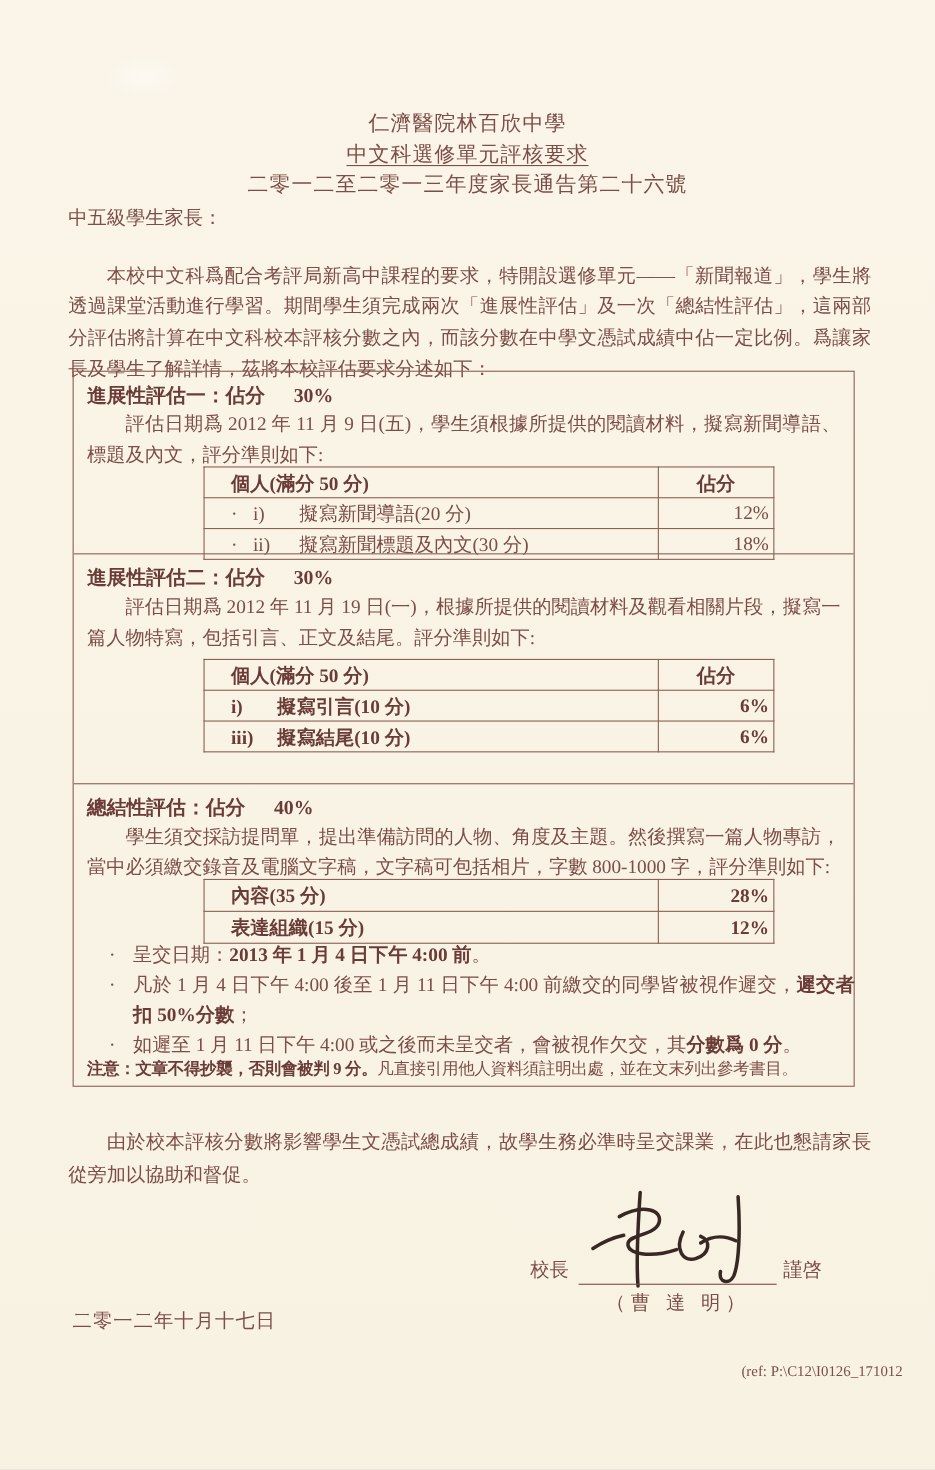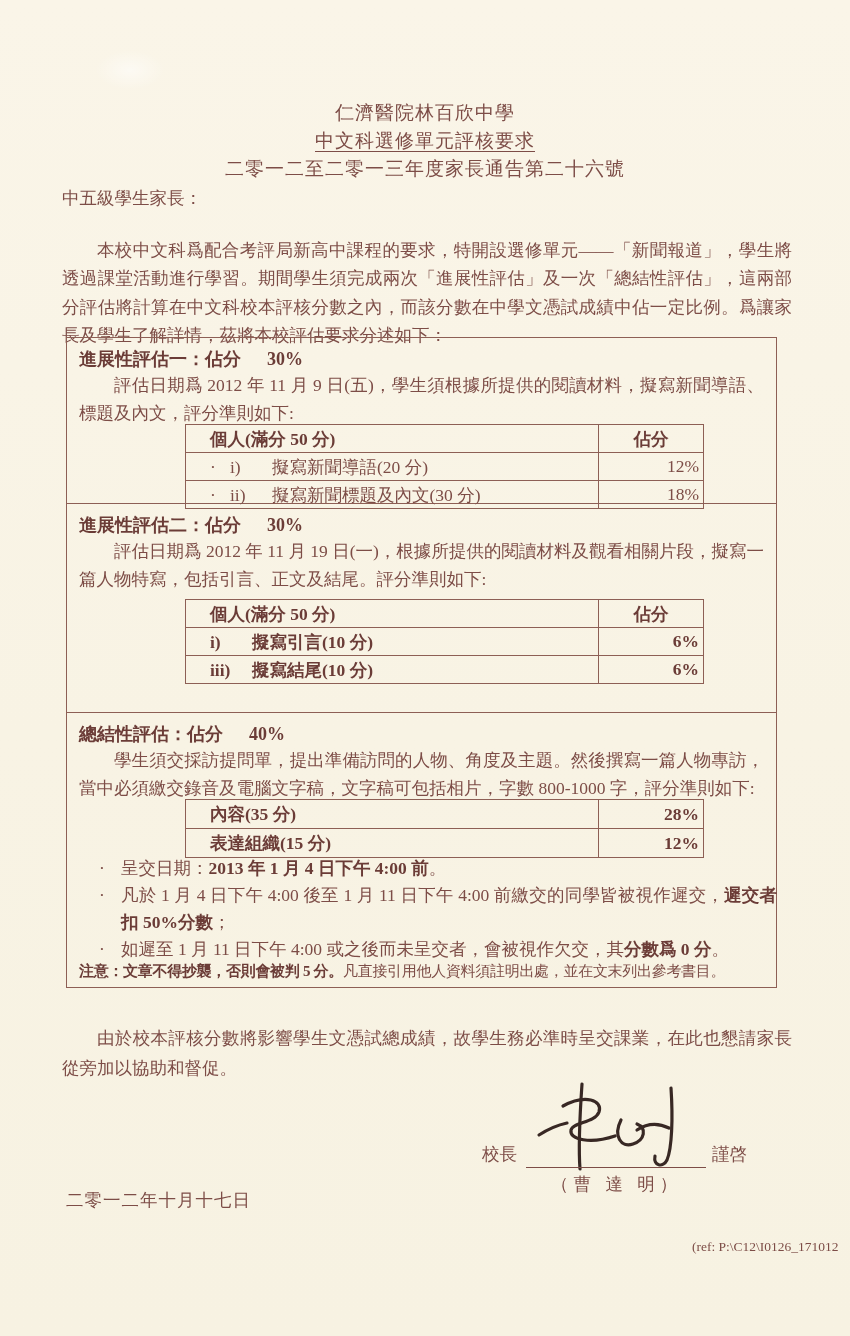--- a/index.html
+++ b/index.html
@@ -56,21 +56,21 @@
   .note{position:absolute;top:249px;left:12px;width:690px;font-size:15px;letter-spacing:-0.3px;white-space:nowrap;}
   
   .closing{position:absolute;top:1005px;left:62px;width:730px;font-size:17.5px;line-height:30px;text-align:justify;text-indent:2em;}
   
   .sig-svg{position:absolute;top:1078px;left:525px;}
   .sig-role{position:absolute;top:1142px;left:482px;font-size:17.5px;}
   .sig-line{position:absolute;top:1167px;left:526px;width:180px;border-bottom:1.5px solid #7d4d47;height:0;}
   .sig-closing{position:absolute;top:1142px;left:712px;font-size:17.5px;}
   .sig-name{position:absolute;top:1172px;left:551px;font-size:17.5px;letter-spacing:5px;}
   .date{position:absolute;top:1188px;left:66px;font-size:17.5px;letter-spacing:1px;}
-  .ref{position:absolute;top:1239px;left:692px;font-size:13.5px;text-align:right;}
+  .ref{position:absolute;top:1239px;left:674px;font-size:13.5px;text-align:right;}
 </style>
 </head>
 <body>
 
 <div class="page">
 
   <div class="smudge"></div>
 
   <div class="header">
     <span class="line">仁濟醫院林百欣中學</span>
@@ -154,21 +154,21 @@
         </div>
         <div class="bullet">
           <span class="mk2">·</span><span>凡於 1 月 4 日下午 4:00 後至 1 月 11 日下午 4:00 前繳交的同學皆被視作遲交，</span><span class="b">遲交者扣 50%分數</span><span>；</span>
         </div>
         <div class="bullet">
           <span class="mk2">·</span><span>如遲至 1 月 11 日下午 4:00 或之後而未呈交者，會被視作欠交，其</span><span class="b">分數爲 0 分</span><span>。</span>
         </div>
       </div>
 
       <div class="note">
-        <span class="b">注意：文章不得抄襲，否則會被判 5 分。</span><span>凡直接引用他人資料須註明出處，並在文末列出參考書目。</span>
+        <span class="b">注意：文章不得抄襲，否則會被判 9 分。</span><span>凡直接引用他人資料須註明出處，並在文末列出參考書目。</span>
       </div>
     </div>
   </div>
 
   <p class="closing">由於校本評核分數將影響學生文憑試總成績，故學生務必準時呈交課業，在此也懇請家長從旁加以協助和督促。</p>
 
   <svg class="sig-svg" width="190" height="95" viewBox="0 0 190 95">
     <g fill="none" stroke="#382824" stroke-width="3.2" stroke-linecap="round">
       <path d="M14,57 Q28,48 42,45"></path>
       <path d="M57,6 C55,35 53,65 55,91"></path>

